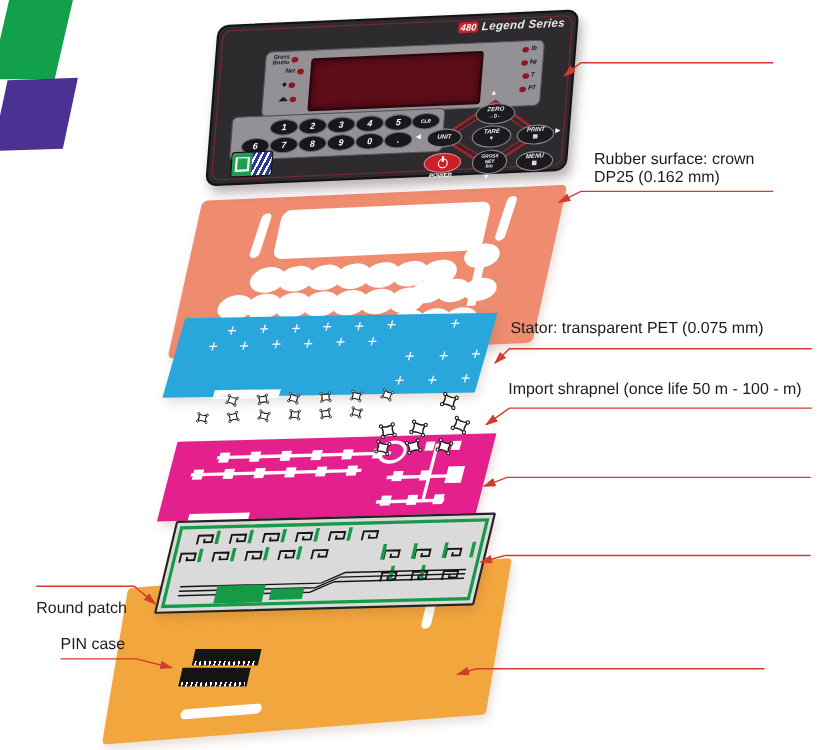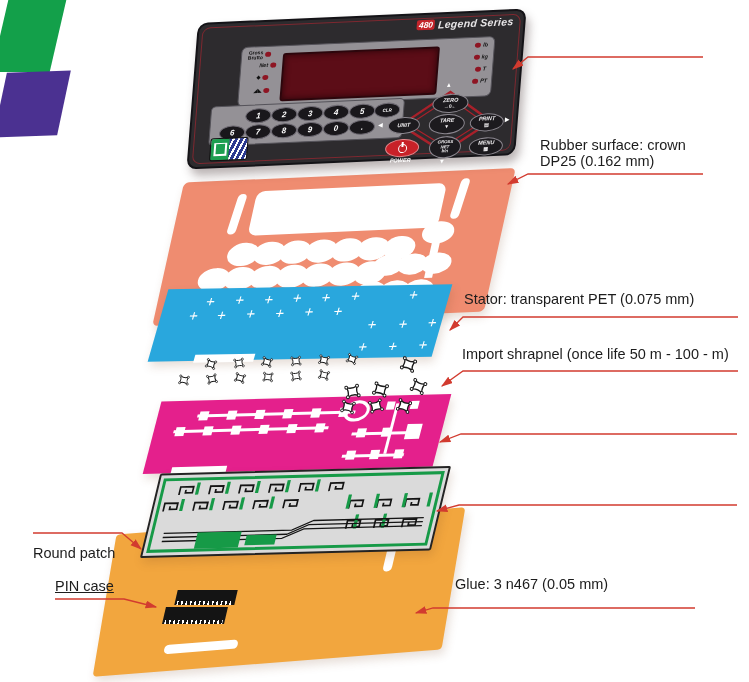--- a/index.html
+++ b/index.html
@@ -411,23 +411,22 @@
     <div class="hole" style="left:68px;top:114px;width:74px;height:9px;border-radius:5px;"></div>
   </div>
   <div id="ribbon"></div>
   <div class="conn" style="left:176px;top:590px;width:60px;height:15px;"></div>
   <div class="conn" style="left:164px;top:607px;width:62px;height:17px;"></div>
   <div id="purple"></div>
 
   <div class="note" style="left:540px;top:137px;width:175px;">Rubber surface: crown DP25 (0.162 mm)</div>
   <div class="note nowrap" style="left:464px;top:291px;">Stator: transparent PET (0.075 mm)</div>
   <div class="note nowrap" style="left:462px;top:346px;">Import shrapnel (once life 50 m - 100 - m)</div>
-  <div class="note nowrap" style="left:455px;top:576px;">Glue: 3 n467 (0.05 mm)</div>
   <div class="note nowrap" style="left:33px;top:528px;margin-top:17px;">Round patch</div>
-  <div class="note nowrap" style="left:55px;top:578px;text-decoration:underline;">PIN case</div>
+  <div class="note nowrap" style="left:55px;top:578px;">PIN case</div>
 
   <svg id="leaders" width="749" height="682">
     <defs>
       <marker id="arw" markerWidth="10" markerHeight="8" refX="8" refY="3" orient="auto">
         <path d="M0,0 L9,3 L0,6 Z" fill="#d23b2f"></path>
       </marker>
     </defs>
     <g stroke="#d23b2f" stroke-width="1.3" fill="none">
       <path d="M703,57 L528,57 L513,69" marker-end="url(#arw)"></path>
       <path d="M703,174 L528,174 L508,184" marker-end="url(#arw)"></path>

